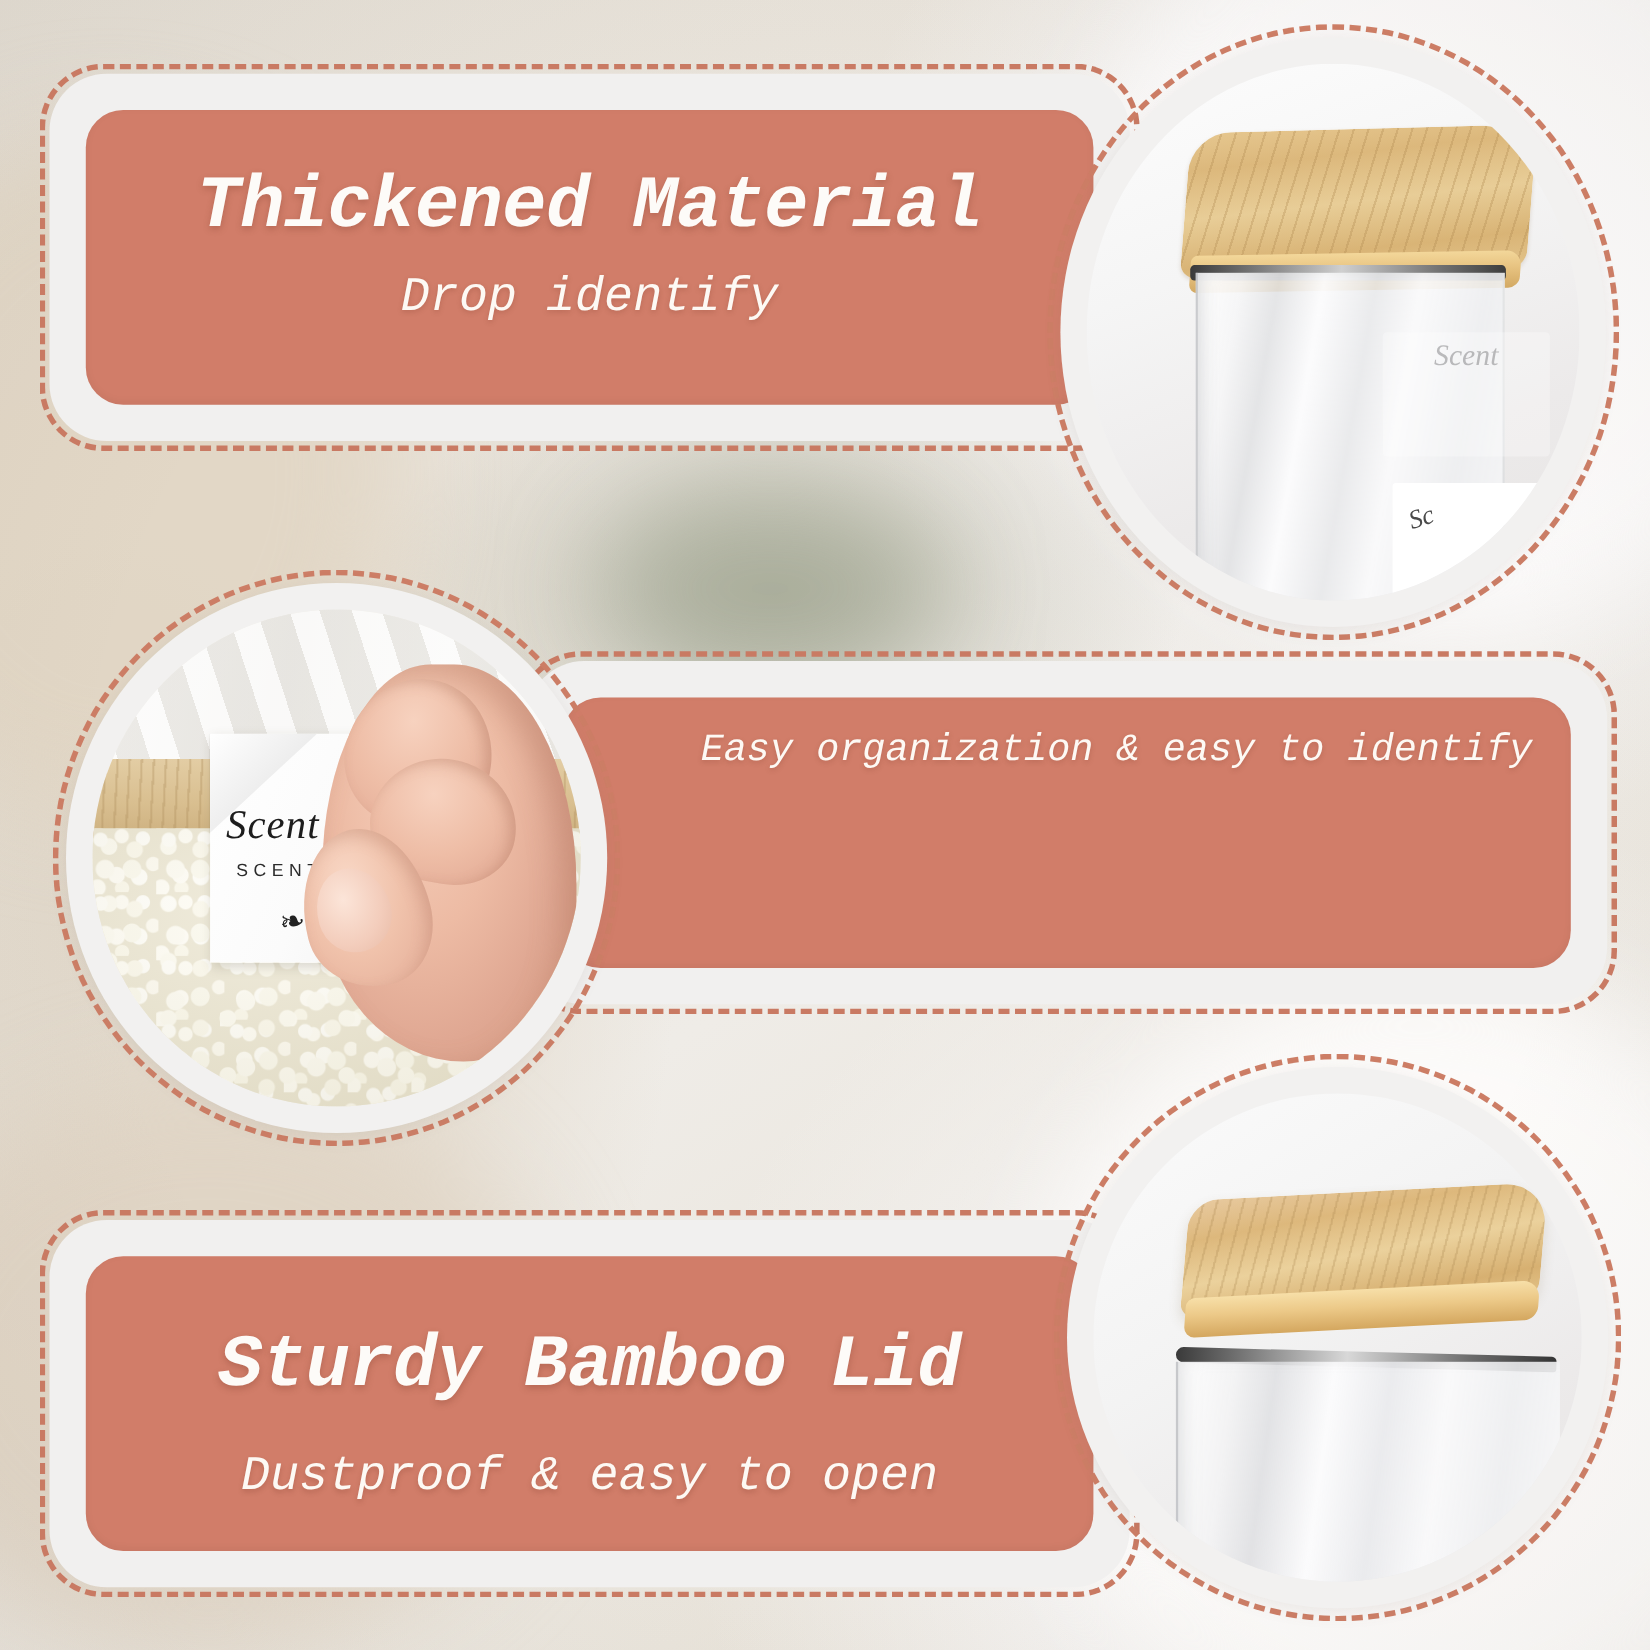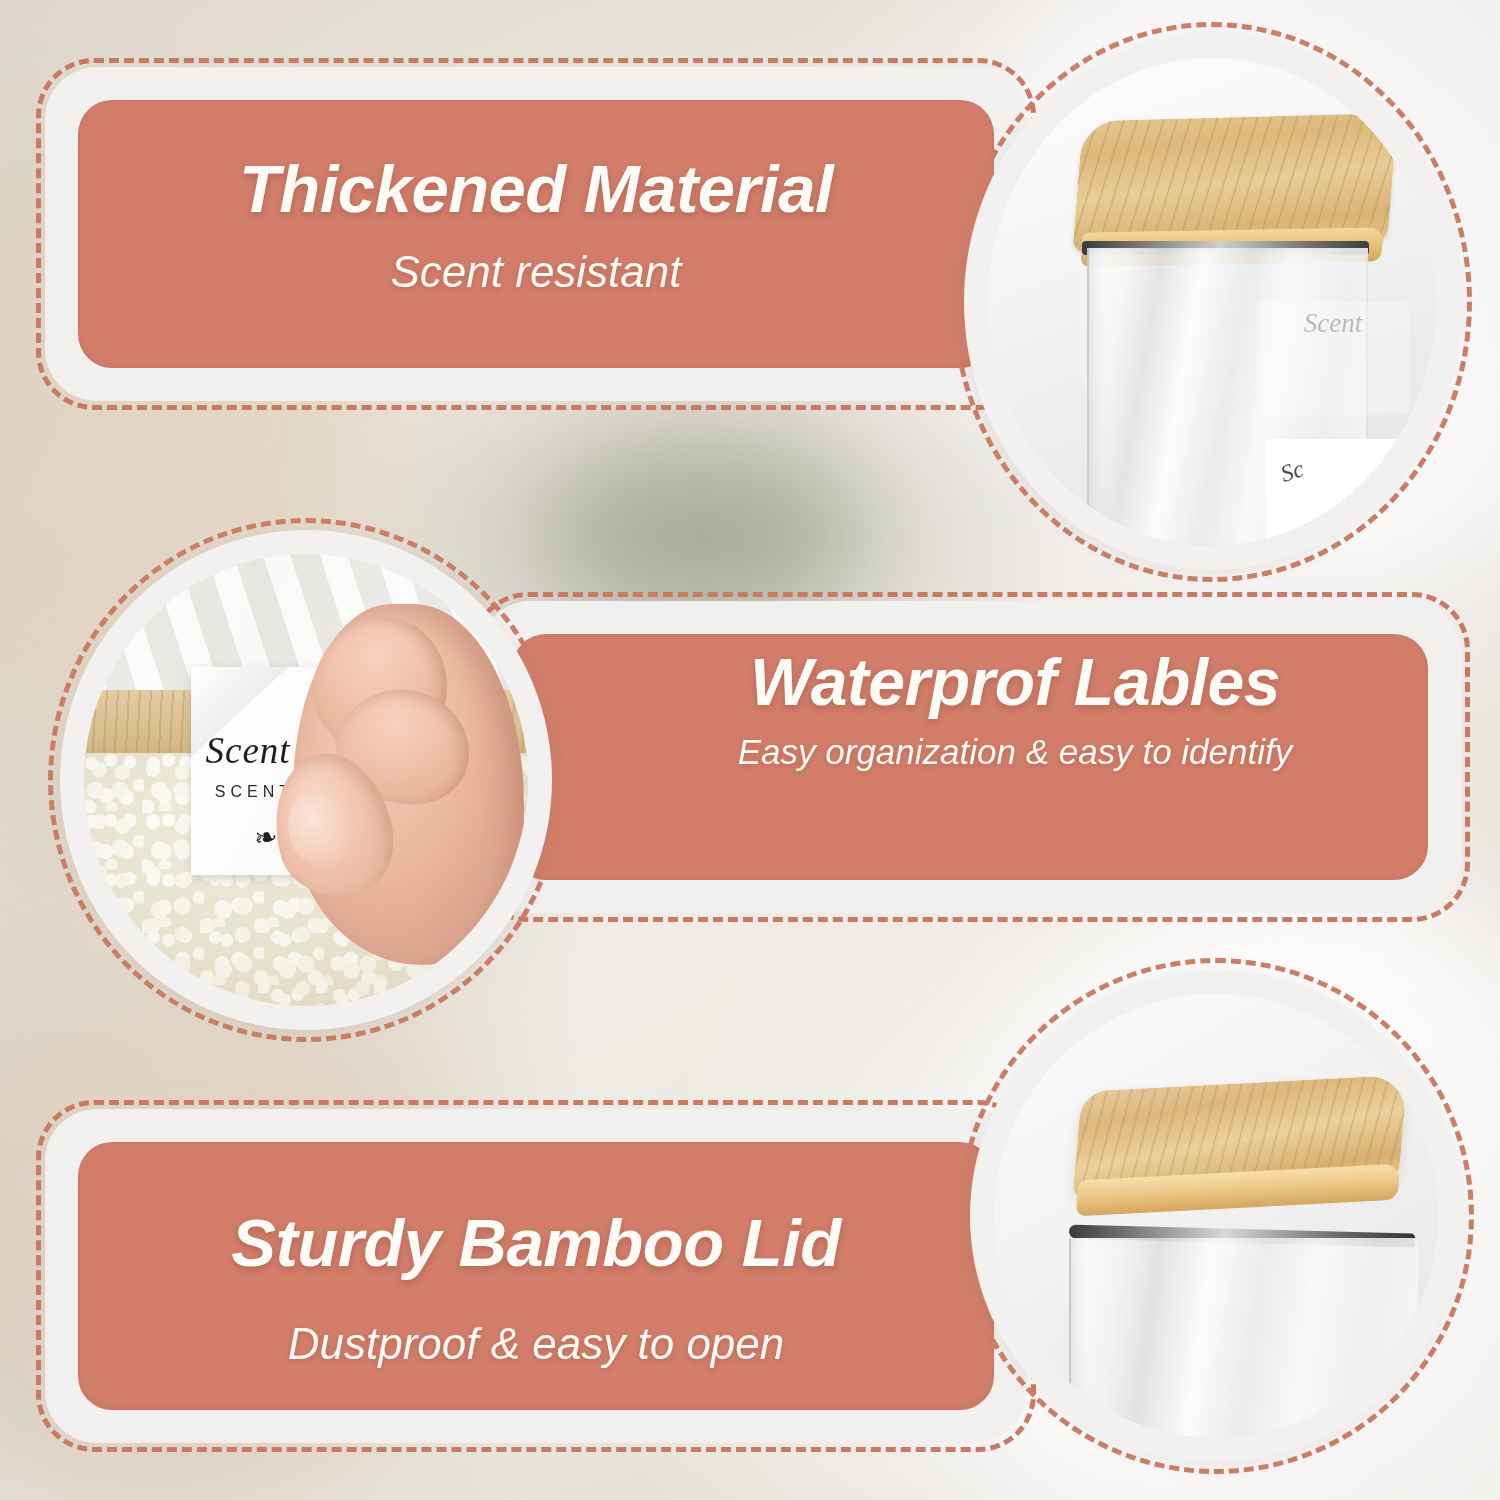--- a/index.html
+++ b/index.html
@@ -23,21 +23,21 @@
   .bg-blob{position:absolute;filter:blur(46px);border-radius:50%;}
   .blob-plant{left:540px;top:440px;width:320px;height:190px;background:rgba(128,138,112,.42);}
   .blob-warm-l{left:-160px;top:120px;width:520px;height:620px;background:rgba(224,212,194,.75);}
   .blob-warm-b{left:-120px;top:980px;width:620px;height:520px;background:rgba(222,210,192,.70);}
   .blob-white-tr{left:980px;top:-120px;width:680px;height:700px;background:rgba(253,252,251,.85);}
   .blob-white-br{left:940px;top:880px;width:700px;height:720px;background:rgba(253,252,251,.88);}
   .bg-vignette{position:absolute;inset:0;
     background:radial-gradient(ellipse 1200px 1200px at 50% 50%, rgba(0,0,0,0) 55%, rgba(120,110,96,.09) 100%);}
 
   
-  .panel{position:absolute;}
+  .panel{position:absolute;font-family:Liberation Mono, monospace;}
   .panel .dash{
     position:absolute;inset:0;
     border:5px dashed #c97a63;
     border-radius:58px;
     box-sizing:border-box;
   }
   .panel .plate{
     position:absolute;inset:9px;
     background:#f1f0ef;
     border-radius:52px;
@@ -297,21 +297,21 @@
   <div class="bg-blob blob-white-br"></div>
   <div class="bg-blob blob-plant"></div>
   <div class="bg-vignette"></div>
 
   <div class="panel" id="panel1">
     <div class="dash"></div>
     <div class="plate"></div>
     <div class="fill"></div>
     <div class="copy">
       <div class="ttl">Thickened Material</div>
-      <div class="sub">Scent resistant</div>
+      <div class="sub">Drop identify</div>
     </div>
   </div>
 
   <div class="medal" id="medal1">
     <div class="ring-dash"></div>
     <div class="ring-white"></div>
     <div class="photo">
       <div class="scene-jar">
         <div class="lid-top"></div>
         <div class="lid-edge"></div>
@@ -323,21 +323,20 @@
         </div>
       </div>
     </div>
   </div>
 
   <div class="panel" id="panel2">
     <div class="dash"></div>
     <div class="plate"></div>
     <div class="fill"></div>
     <div class="copy">
-      <div class="ttl">Waterprof Lables</div>
       <div class="sub">Easy organization &amp; easy to identify</div>
     </div>
   </div>
 
   <div class="medal" id="medal2">
     <div class="ring-dash"></div>
     <div class="ring-white"></div>
     <div class="photo">
       <div class="scene-label">
         <div class="sl-wall"></div>

